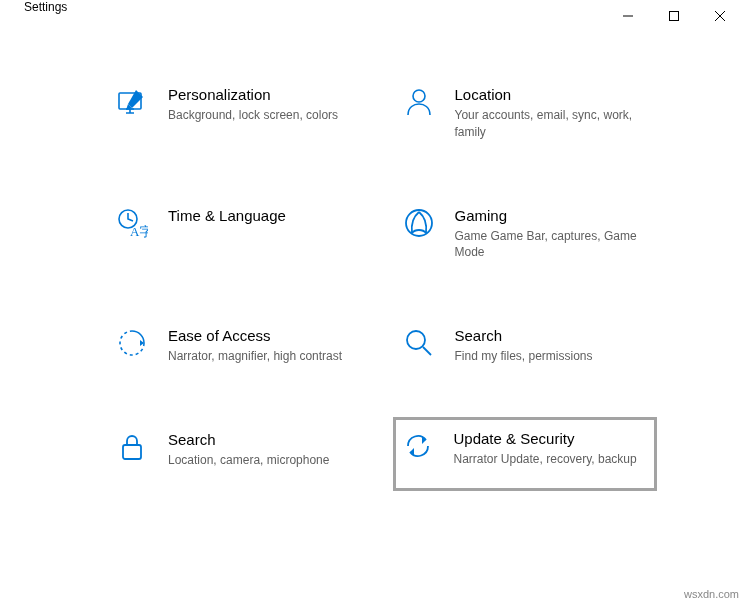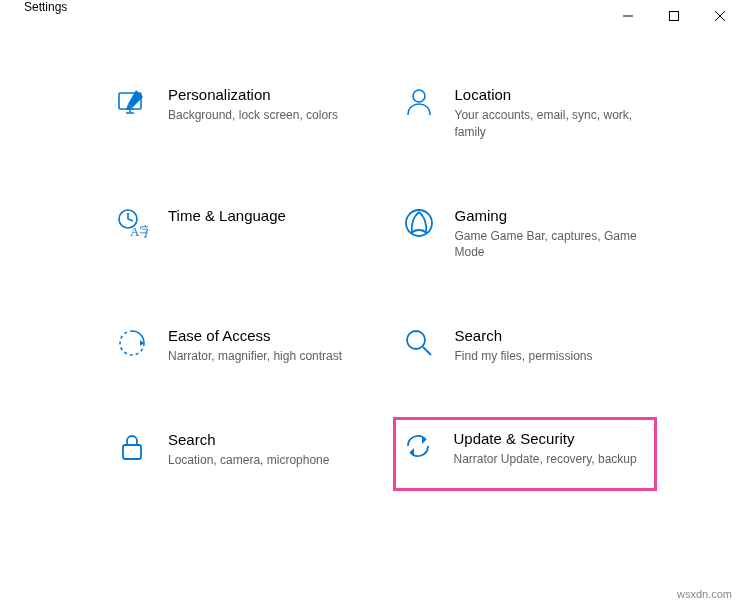--- a/index.html
+++ b/index.html
@@ -45,21 +45,21 @@
       row-gap: 58px;
     }
     .tile {
       display: flex;
       align-items: flex-start;
       gap: 18px;
       cursor: pointer;
       padding: 4px;
     }
     .tile.highlighted {
-      border: 3px solid #ec4899;
+      border: 3px solid #a3a3a3;
       padding: 10px 4px 4px 4px;
       margin: -10px -4px -18px -4px;
     }
     .tile-icon {
       width: 36px;
       height: 36px;
       flex-shrink: 0;
       display: flex;
       justify-content: center;
     }
@@ -72,21 +72,21 @@
       font-weight: 400;
     }
     .tile-desc {
       font-size: 12px;
       color: #5f5f5f;
       line-height: 1.4;
     }
     .watermark {
       position: absolute;
       bottom: 6px;
-      right: 11px;
+      right: 4px;
       font-size: 11px;
       color: #888;
     }
   </style>
 </head>
 <body>
 
 <div class="titlebar">
   <span class="titlebar-title">Settings</span>
   <div class="window-controls">

